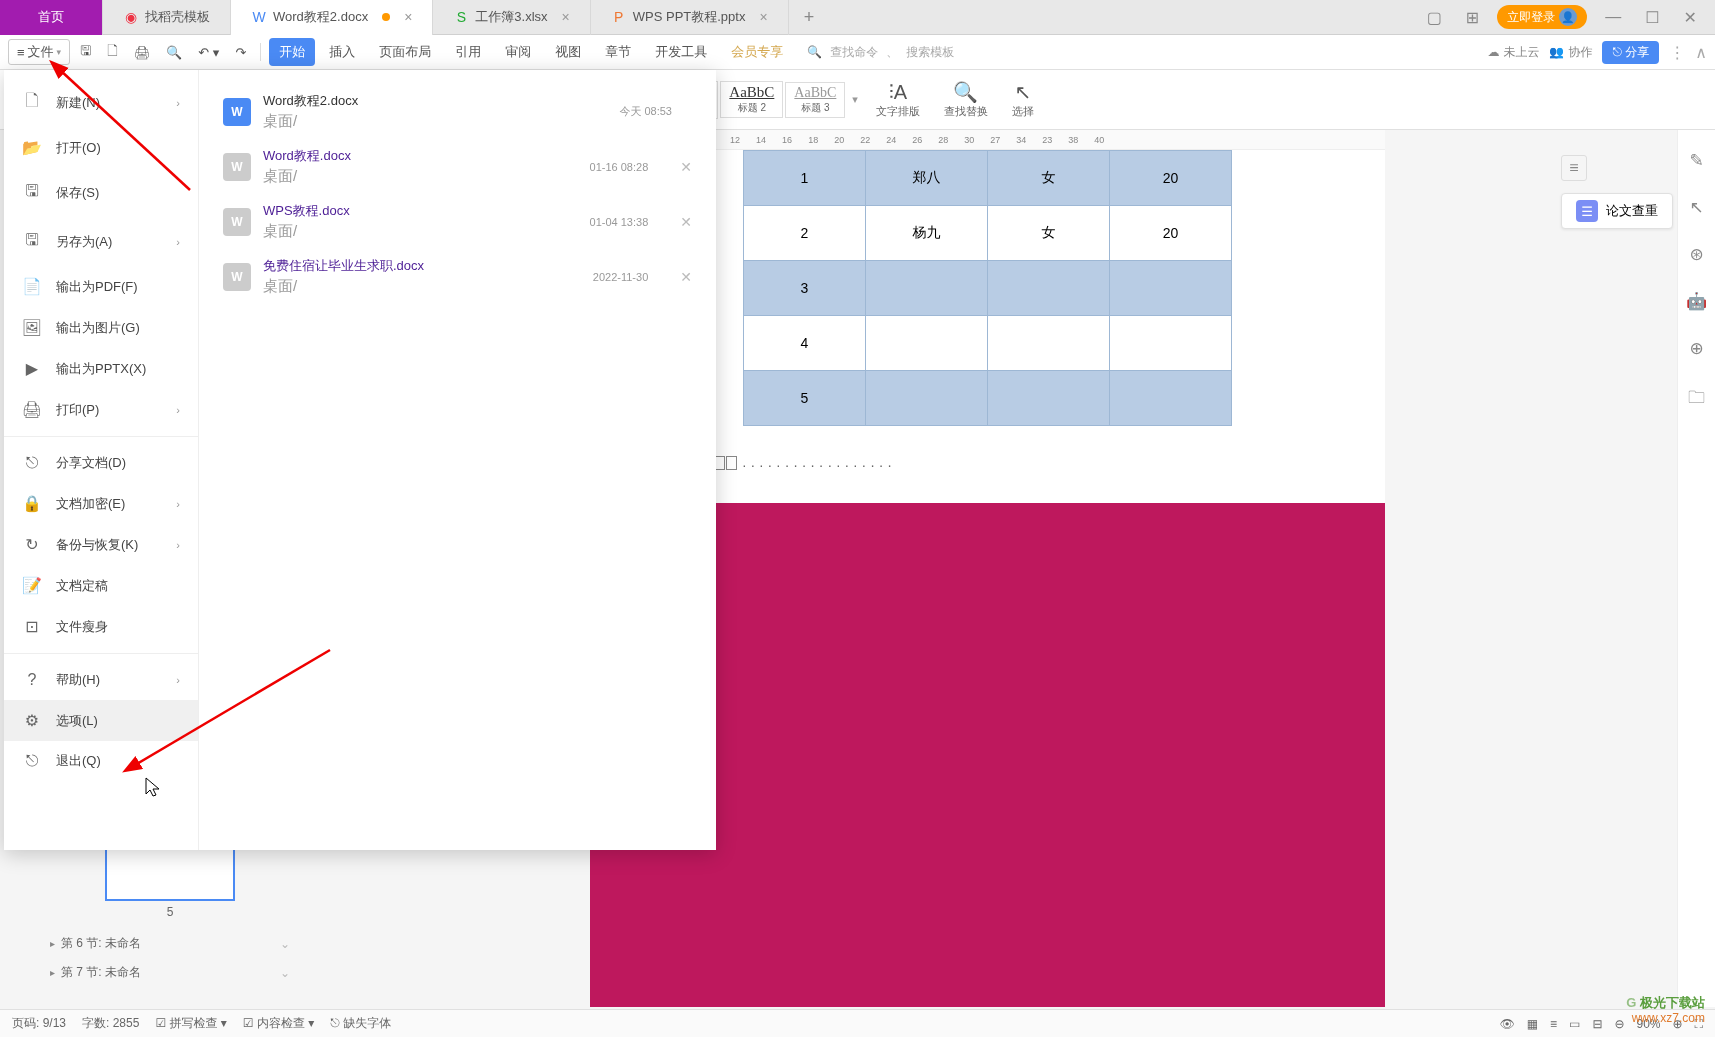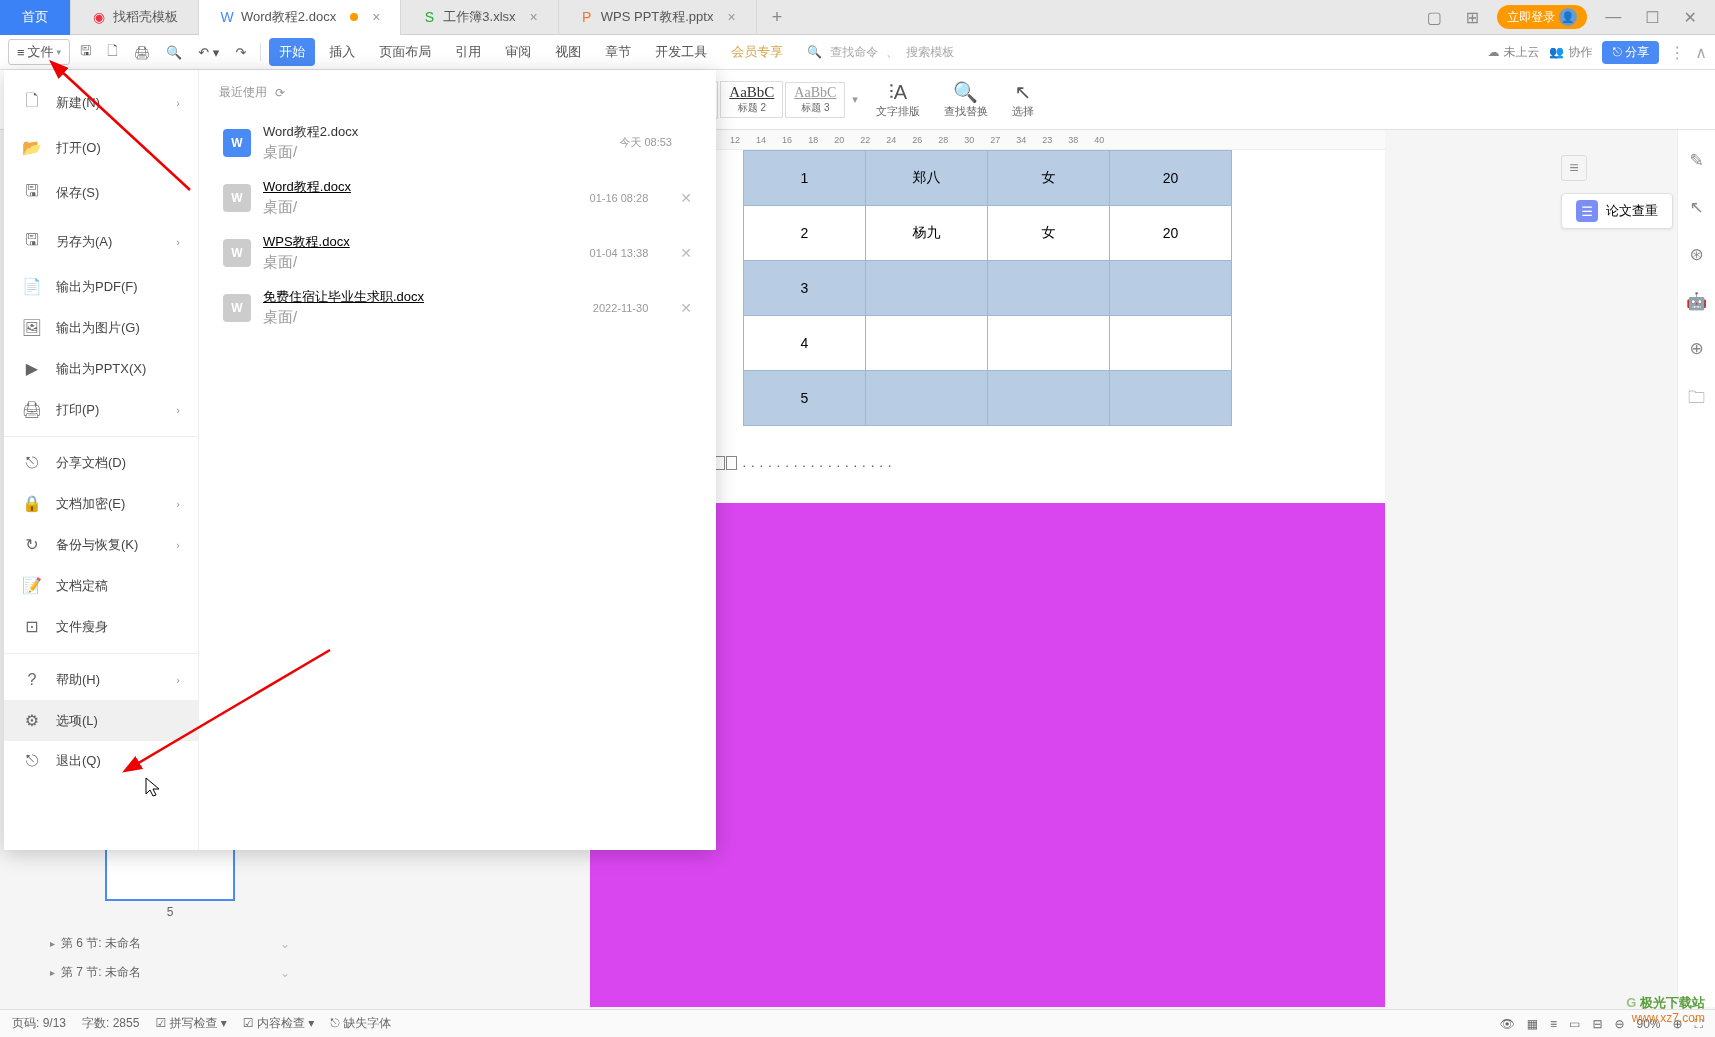--- a/index.html
+++ b/index.html
@@ -1,21 +1,21 @@
 <!DOCTYPE html>
 <html><head>
 <meta charset="utf-8">
 <style>
 * { margin: 0; padding: 0; box-sizing: border-box; font-family: "Microsoft YaHei", sans-serif; }
 body { background: #f5f5f5; width: 1715px; height: 1037px; overflow: hidden; position: relative; }
 
 
 .tab-bar { height: 35px; background: #e8e8e8; display: flex; align-items: center; border-bottom: 1px solid #d0d0d0; }
 .tab { height: 35px; padding: 0 20px; display: flex; align-items: center; gap: 6px; font-size: 13px; color: #555; border-right: 1px solid #d8d8d8; position: relative; cursor: pointer; }
-.tab.home { background: #3b82f6; color: #fff; padding: 0 22px; }
+.tab.home { background: #a21caf; color: #fff; padding: 0 38px; }
 .tab.active { background: #fff; }
 .tab-icon { width: 16px; height: 16px; display: inline-flex; align-items: center; justify-content: center; font-size: 14px; }
 .tab-close { margin-left: 8px; color: #999; font-size: 14px; }
 .tab-dot { width: 8px; height: 8px; border-radius: 50%; background: #f90; margin-left: 8px; }
 .tab-add { padding: 0 15px; color: #888; font-size: 18px; }
 .tab-right { margin-left: auto; display: flex; align-items: center; gap: 12px; padding-right: 12px; }
 .login-btn { background: #f90; color: #fff; padding: 3px 10px; border-radius: 12px; font-size: 12px; display: flex; align-items: center; gap: 4px;}
 .login-btn .avatar { width:18px; height:18px; background:#6b9bd1; border-radius:50%; display:flex; align-items:center; justify-content:center; color:#fff; font-size:11px;}
 .win-btn { color: #888; font-size: 16px; padding: 0 6px; }
 
@@ -52,27 +52,27 @@
 .fm-icon { width: 20px; color: #666; font-size: 16px; display:flex; justify-content:center; }
 .fm-sep { height: 1px; background: #eee; margin: 6px 0; }
 .fm-right { flex: 1; padding: 14px 20px; }
 .fm-right-head { font-size: 12px; color: #999; display: flex; align-items: center; gap: 8px; margin-bottom: 14px; }
 .recent-item { display: flex; align-items: center; gap: 12px; padding: 8px 4px; font-size: 13px; position: relative; }
 .recent-item .ricon { width: 28px; height: 28px; background: #4a8af4; border-radius: 4px; display:flex; align-items:center; justify-content:center; color:#fff; font-size:12px; font-weight:bold;}
 .recent-item.dim .ricon { background: #ccc; }
 .recent-item.dim { color: #aaa; }
 .recent-item .rinfo { flex: 1; }
 .recent-item .rname { color: #333; }
-.recent-item.dim .rname { color: #000000; text-decoration: underline; }
+.recent-item.dim .rname { color: #4c1d95; }
 .recent-item .rpath { font-size: 15px; color: #999; margin-top: 2px; }
 .recent-item .rtime { font-size: 11px; color: #999; margin-right: 20px; }
 .recent-item .rclose { color: #bbb; font-size: 14px; cursor: pointer; }
 
 
-.doc-area { position: absolute; top: 130px; left: 590px; right: 330px; bottom: 30px; background: #d946ef; }
+.doc-area { position: absolute; top: 130px; left: 590px; right: 330px; bottom: 30px; background: #be185d; }
 .ruler { height: 20px; background: #fafafa; border-bottom: 1px solid #eee; font-size: 9px; color: #888; padding-left: 30px; letter-spacing: 20px; white-space:nowrap; overflow:hidden; display:flex; align-items:center; gap:16px;}
 .ruler span { letter-spacing: normal; }
 .page { background: #fff; margin: 0 auto; padding: 0 20px; }
 table.doc-table { border-collapse: collapse; margin: 0 auto; }
 table.doc-table td { border: 1px solid #9db7d4; width: 122px; height: 55px; text-align: center; font-size: 14px; }
 table.doc-table tr.shaded td { background: #b8cce4; }
 .dots-line { margin: 30px 20px 0; font-size: 14px; color: #666; }
 .dots-line .sq { display:inline-block; width:11px; height:14px; border:1px solid #888; margin-right:1px; }
 
 
@@ -291,24 +291,20 @@
     <div class="fm-item hover">
         <span class="fm-icon">⚙</span>
         <span>选项(L)</span>
       </div>
     <div class="fm-item">
         <span class="fm-icon">⎋</span>
         <span>退出(Q)</span>
       </div>
   </div>
   <div class="fm-right">
-    <div class="fm-right-head">
-        <span>最近使用</span>
-        <span>⟳</span>
-      </div>
     <div class="recent-item">
       <div class="ricon">W</div>
       <div class="rinfo">
           <div class="rname">Word教程2.docx</div>
           <div class="rpath">桌面/</div>
         </div>
       <div class="rtime">今天 08:53</div>
     </div>
     <div class="recent-item dim">
       <div class="ricon">W</div>

